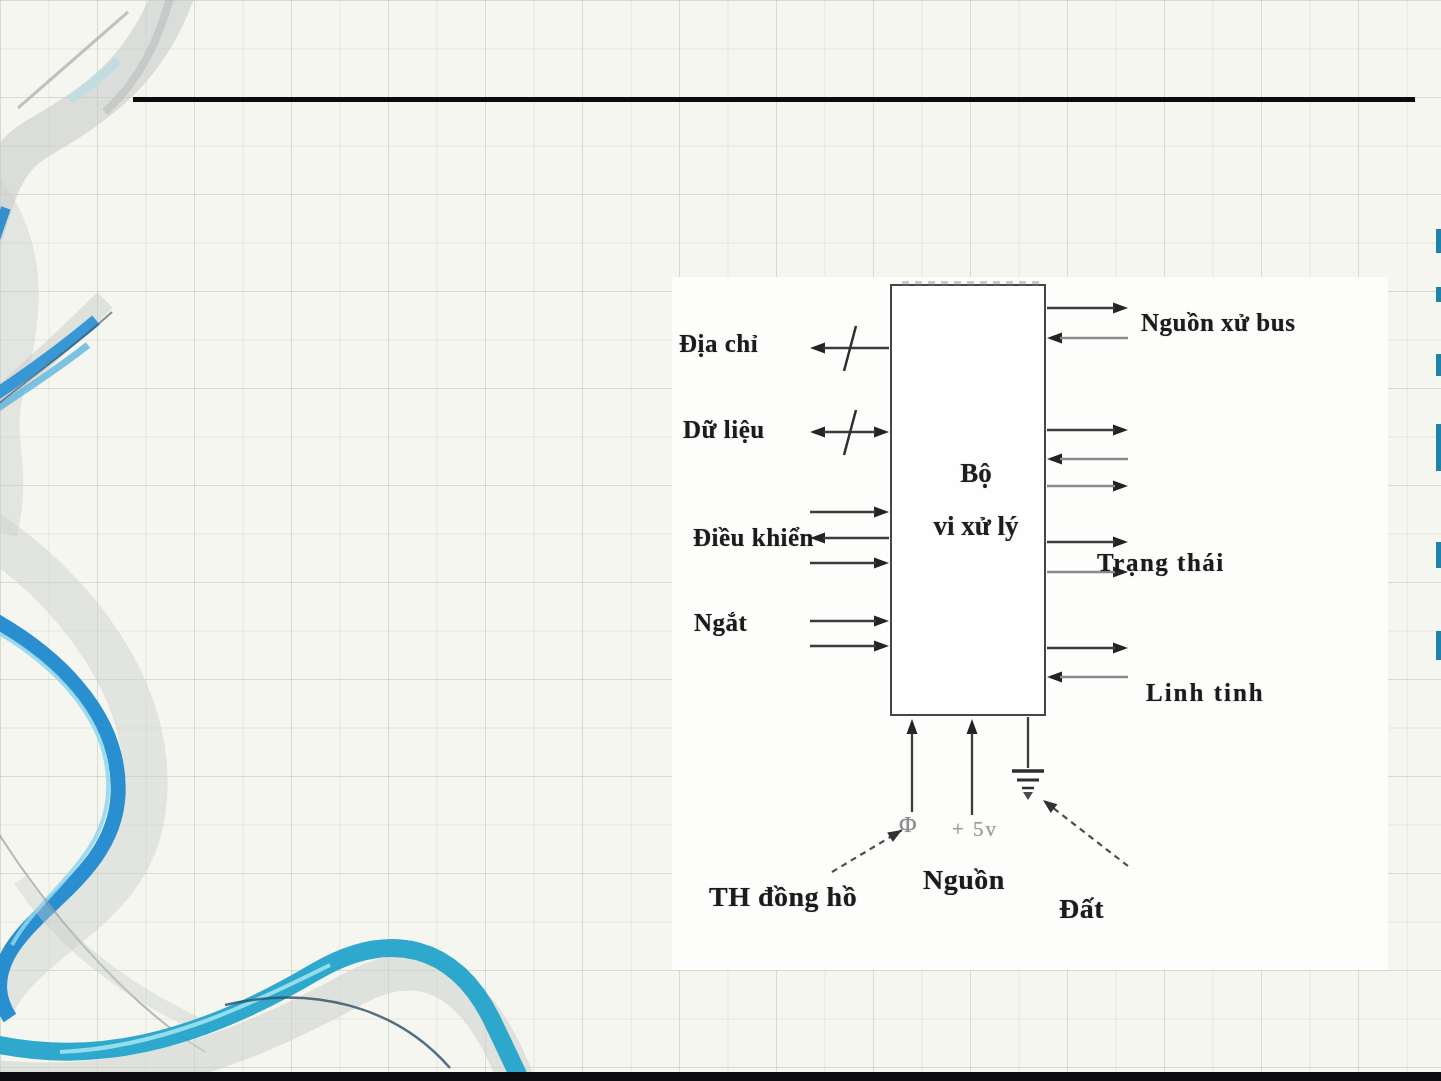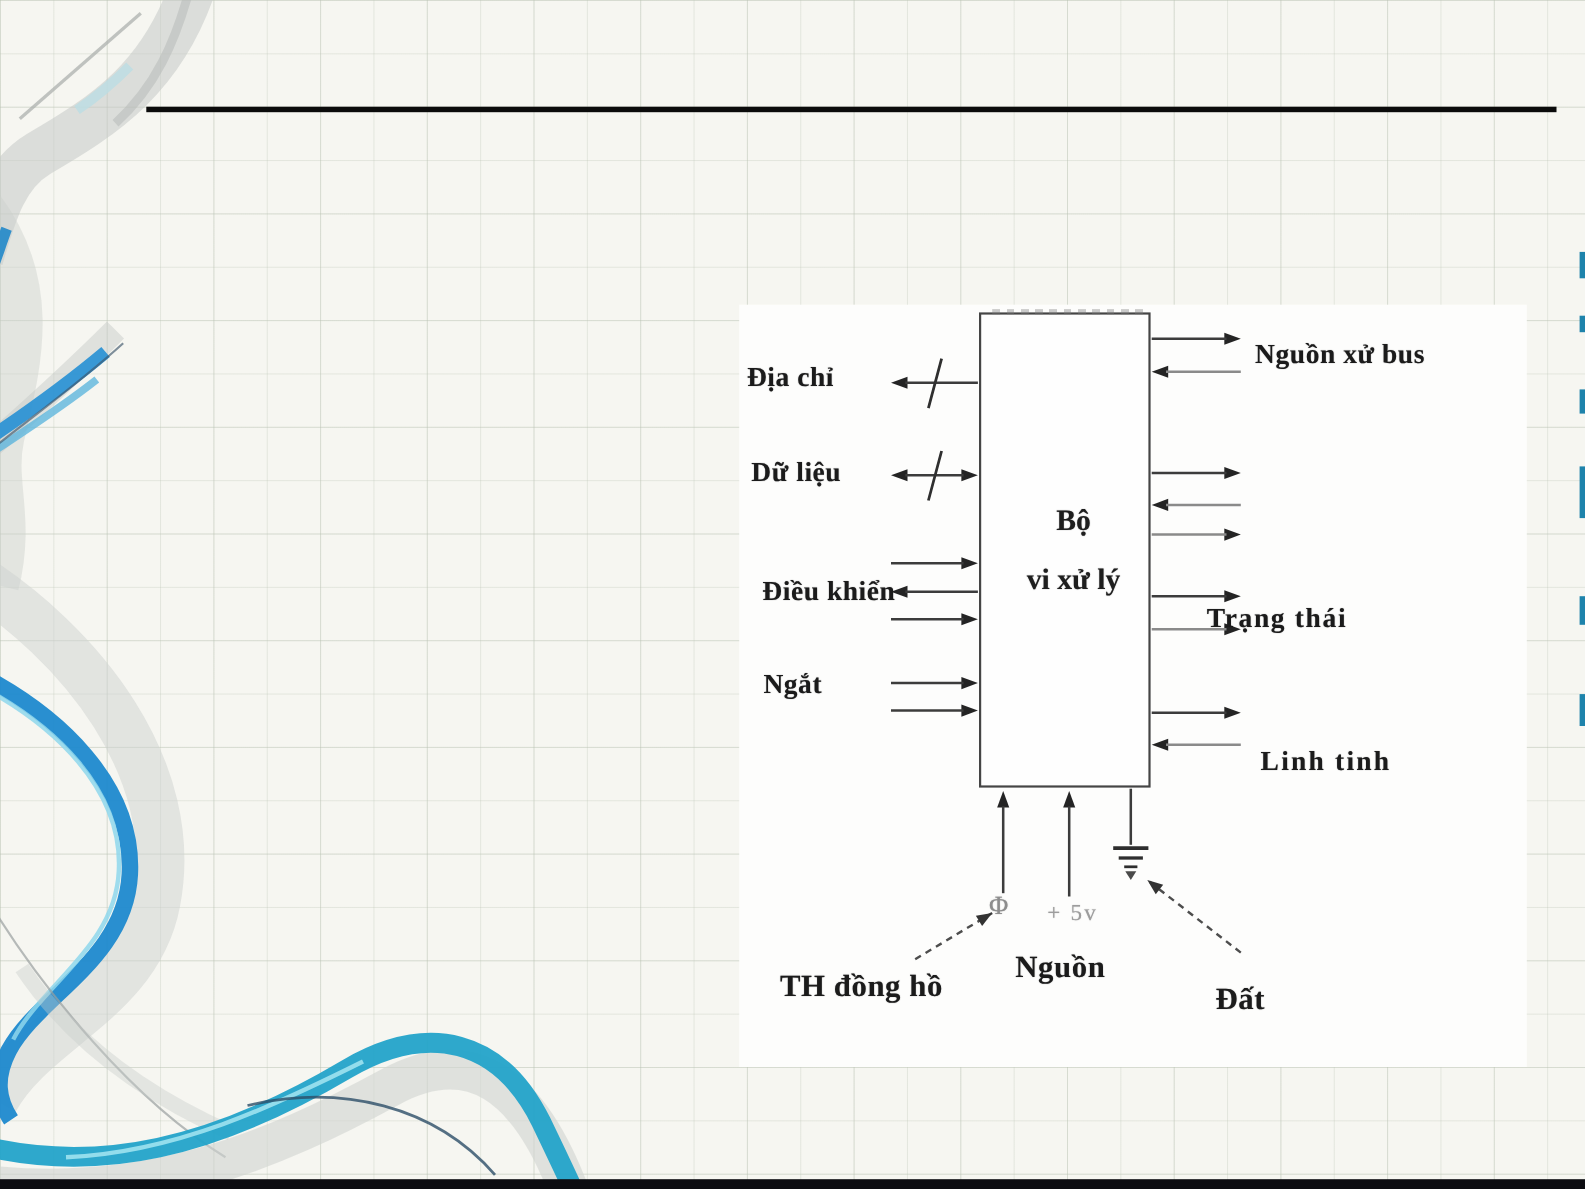--- a/index.html
+++ b/index.html
@@ -41,21 +41,21 @@
   .l-address{left:679px;top:330px;}
   .l-data{left:683px;top:416px;}
   .l-control{left:661px;top:524px;margin-left:32px;}
   .l-interrupt{left:678px;top:609px;margin-left:16px;}
   .l-busarb{left:1141px;top:309px;}
   .l-coproc{left:1137px;top:439px;letter-spacing:1px;}
   .l-status{left:1097px;top:549px;letter-spacing:1.5px;}
   .l-misc{left:1146px;top:679px;letter-spacing:2px;}
   .l-clock{left:709px;top:881px;}
   .l-power{left:883px;top:864px;margin-left:40px;}
-  .l-ground{left:1105px;top:893px;}
+  .l-ground{left:1059px;top:893px;}
   .sym-phi{position:absolute;left:899px;top:811px;font-size:24px;color:#8d8d8d;text-shadow:0 0 1px rgba(90,90,90,.6);}
   .sym-5v{position:absolute;left:952px;top:817px;font-size:21px;color:#9d9d9d;letter-spacing:2px;text-shadow:0 0 1px rgba(120,120,120,.5);}
   .edge-tick{position:absolute;left:1436px;width:5px;background:#1e83ab;}
   .bottom-bar{position:absolute;left:0;top:1072px;width:1441px;height:9px;background:#0c0c11;}
 </style>
 </head>
 <body>
 
 <div class="slide">
 

